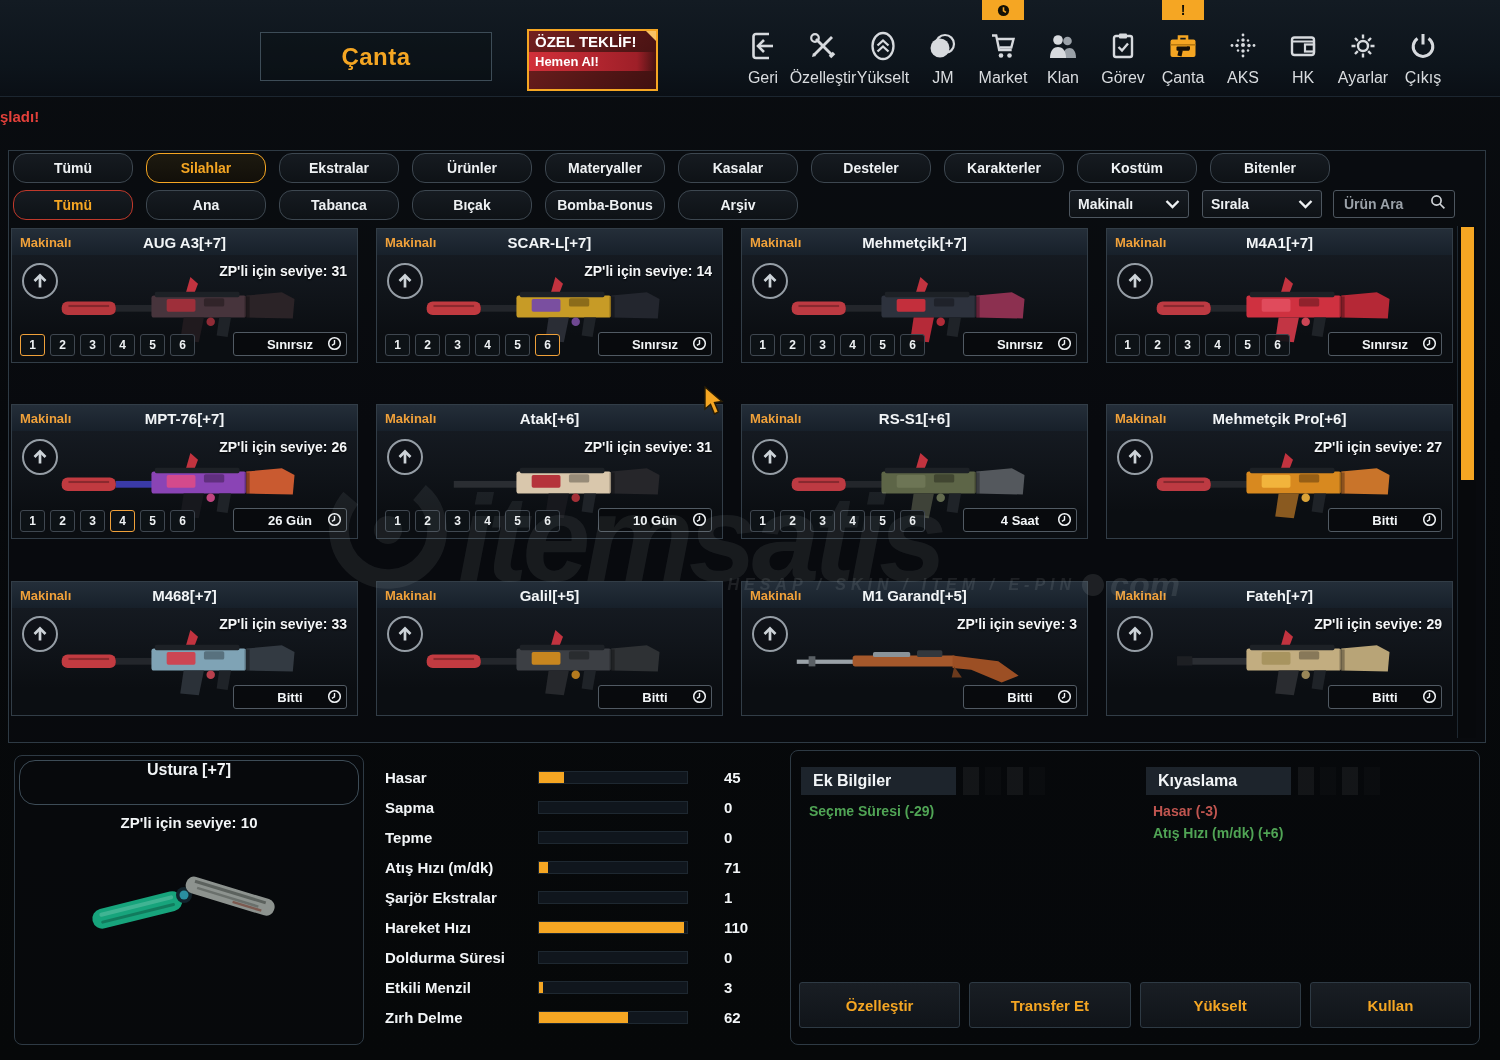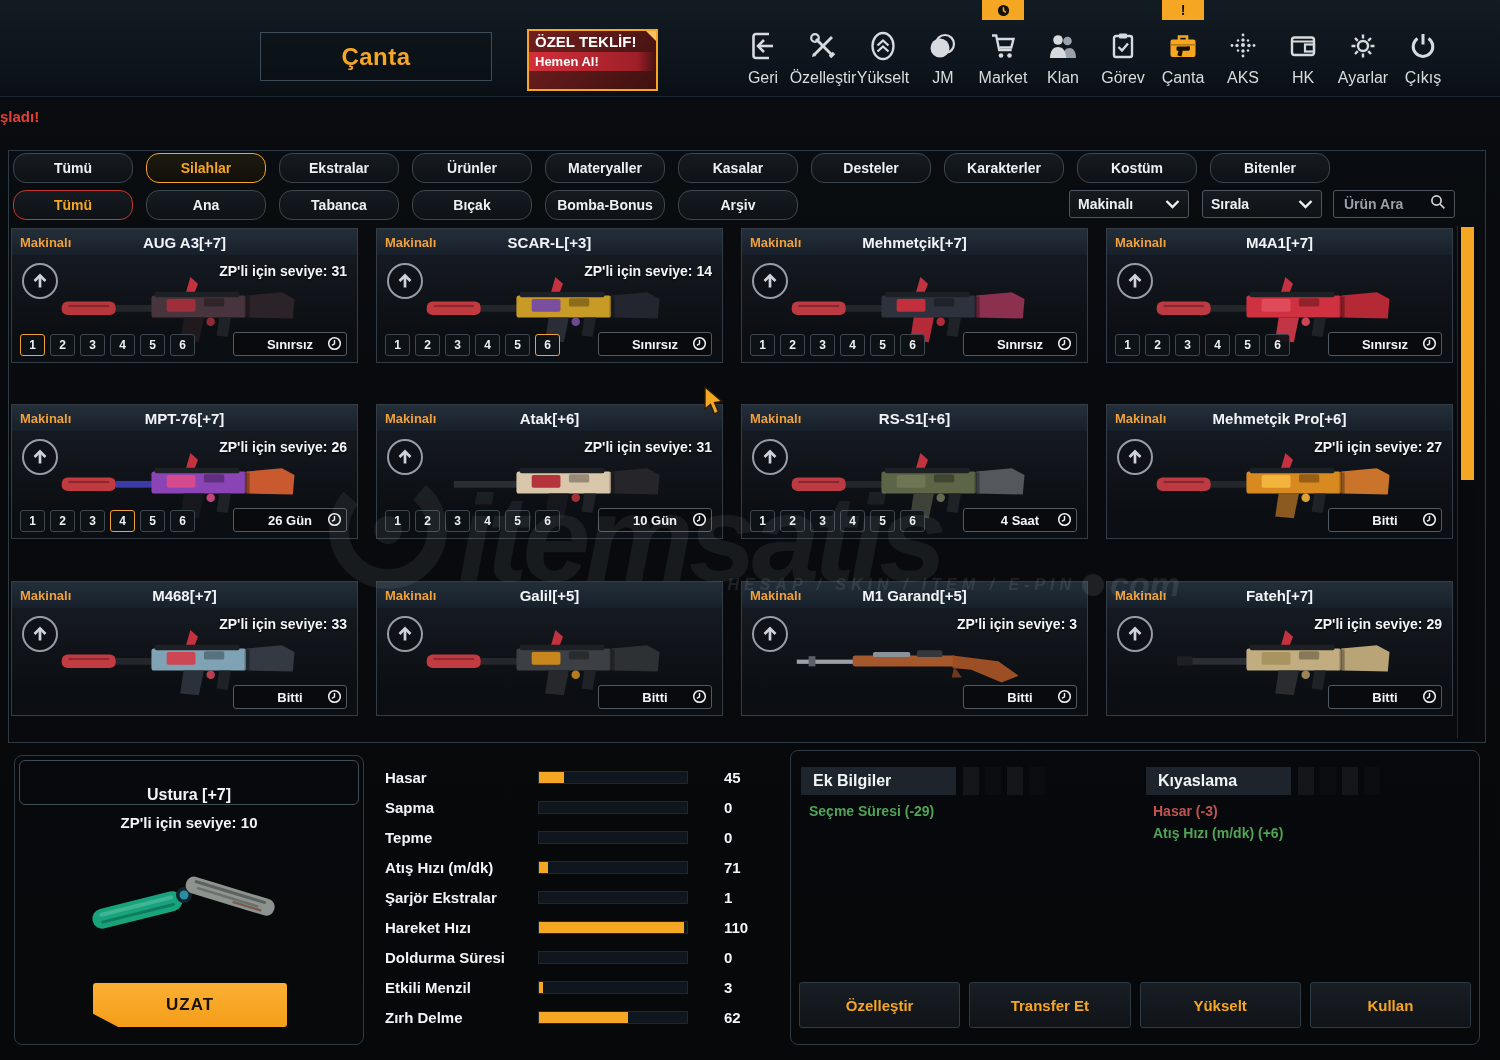--- a/index.html
+++ b/index.html
@@ -61,22 +61,22 @@
         display:flex;align-items:center;justify-content:center;font-size:12px;font-weight:bold;color:#eef1f3;cursor:pointer;}
   .chip.sel{border-color:#f0a13a;}
   .duration{position:absolute;right:10px;bottom:6px;width:112px;height:22px;border:1px solid #515a63;border-radius:3px;
         background:rgba(8,10,13,.88);display:flex;align-items:center;justify-content:center;font-weight:bold;font-size:13px;color:#f2f5f7;}
   .duration .clock{position:absolute;right:4px;top:3px;}
   .scroll-track{position:absolute;right:9px;top:75px;width:18px;height:512px;background:#07090c;border-left:1px solid #1e2831;}
   .scroll-thumb{position:absolute;left:3px;top:1px;width:13px;height:253px;background:#f5a623;cursor:pointer;}
   
   .left-panel{position:absolute;left:14px;top:755px;width:350px;height:290px;border:1px solid #2e3a44;border-radius:8px;
               background:rgba(8,10,13,.5);box-sizing:border-box;}
-  .lp-title{position:absolute;left:4px;right:4px;top:4px;height:43px;border:1px solid #3d4c57;border-radius:6px;
-            display:flex;align-items:flex-end;justify-content:center;font-weight:bold;font-size:16px;color:#f2f5f7;}
+  .lp-title{position:absolute;left:4px;right:4px;top:4px;height:43px;border:1px solid #3d4c57;border-radius:16px;
+            display:flex;align-items:flex-start;justify-content:center;font-weight:bold;font-size:16px;color:#f2f5f7;}
   .lp-zp{position:absolute;top:58px;left:0;width:100%;text-align:center;font-weight:bold;font-size:15px;color:#f2f5f7;}
   .knife{position:absolute;left:70px;top:92px;width:210px;height:95px;}
   .uzat{position:absolute;left:78px;top:227px;width:194px;height:44px;background:linear-gradient(#fbb033,#f59d1a);
         color:#181204;font-weight:bold;font-size:17px;display:flex;align-items:center;justify-content:center;
         clip-path:polygon(0 0,100% 0,100% 100%,13% 100%,0 70%);border-radius:3px;cursor:pointer;letter-spacing:1px;}
   .stats{position:absolute;left:385px;top:762px;width:362px;}
   .stat-row{display:grid;grid-template-columns:153px 152px 1fr;align-items:center;height:30px;}
   .stat-label{font-weight:bold;font-size:15px;color:#f2f5f7;}
   .stat-bar{width:150px;height:13px;background:#10161d;border:1px solid #1e2831;box-sizing:border-box;}
   .stat-fill{height:100%;background:#f5a623;}
@@ -367,21 +367,21 @@
         <span class="clock"><svg width="15" height="15" viewBox="0 0 15 15">
                   <circle cx="7.5" cy="7.5" r="5.8" fill="none" stroke="#f2f5f7" stroke-width="1.5"></circle>
                   <path d="M7.5 4 v3.8 l-2.6 1.5" fill="none" stroke="#f2f5f7" stroke-width="1.4"></path>
                 </svg></span>
       </div>
     </div>
   </div>
         <div class="card" style="left:367px;top:77px">
     <div class="card-header">
       <span class="card-type">Makinalı</span>
-      <span class="card-name">SCAR-L[+3]</span>
+      <span class="card-name">SCAR-L[+7]</span>
     </div>
     <div class="card-body">
       <div class="up-icon">
               <svg width="18" height="18" viewBox="0 0 18 18">
                 <path d="M9 15.5 V4" stroke="#cdd3d8" stroke-width="2.7" fill="none"></path>
                 <path d="M3.5 9 L9 3.5 L14.5 9" stroke="#cdd3d8" stroke-width="2.7" fill="none"></path>
               </svg>
             </div>
       <div class="zp">ZP'li için seviye: 14</div>
       <div class="gun"><svg viewBox="0 0 300 90">
@@ -843,21 +843,20 @@
         <circle cx="99" cy="47" r="8" fill="#11232c"></circle>
         <circle cx="99" cy="47" r="4.5" fill="#2a8ea0"></circle>
         <g transform="rotate(17 110 40)">
           <rect x="100" y="29" width="92" height="17" rx="8" fill="#8d938f"></rect>
           <rect x="108" y="32" width="74" height="3" fill="#5c625e"></rect>
           <rect x="112" y="38" width="64" height="2.5" fill="#6a706c"></rect>
           <rect x="150" y="41" width="30" height="2.5" fill="#7c5a50"></rect>
         </g>
       </svg>
     </div>
-    <div class="uzat">UZAT</div>
   </div>
 
   <div class="stats" id="stats">
   <div class="stat-row">
     <span class="stat-label">Hasar</span>
     <div class="stat-bar">
           <div class="stat-fill" style="width:17%"></div>
         </div>
     <span class="stat-value">45</span>
   </div>

